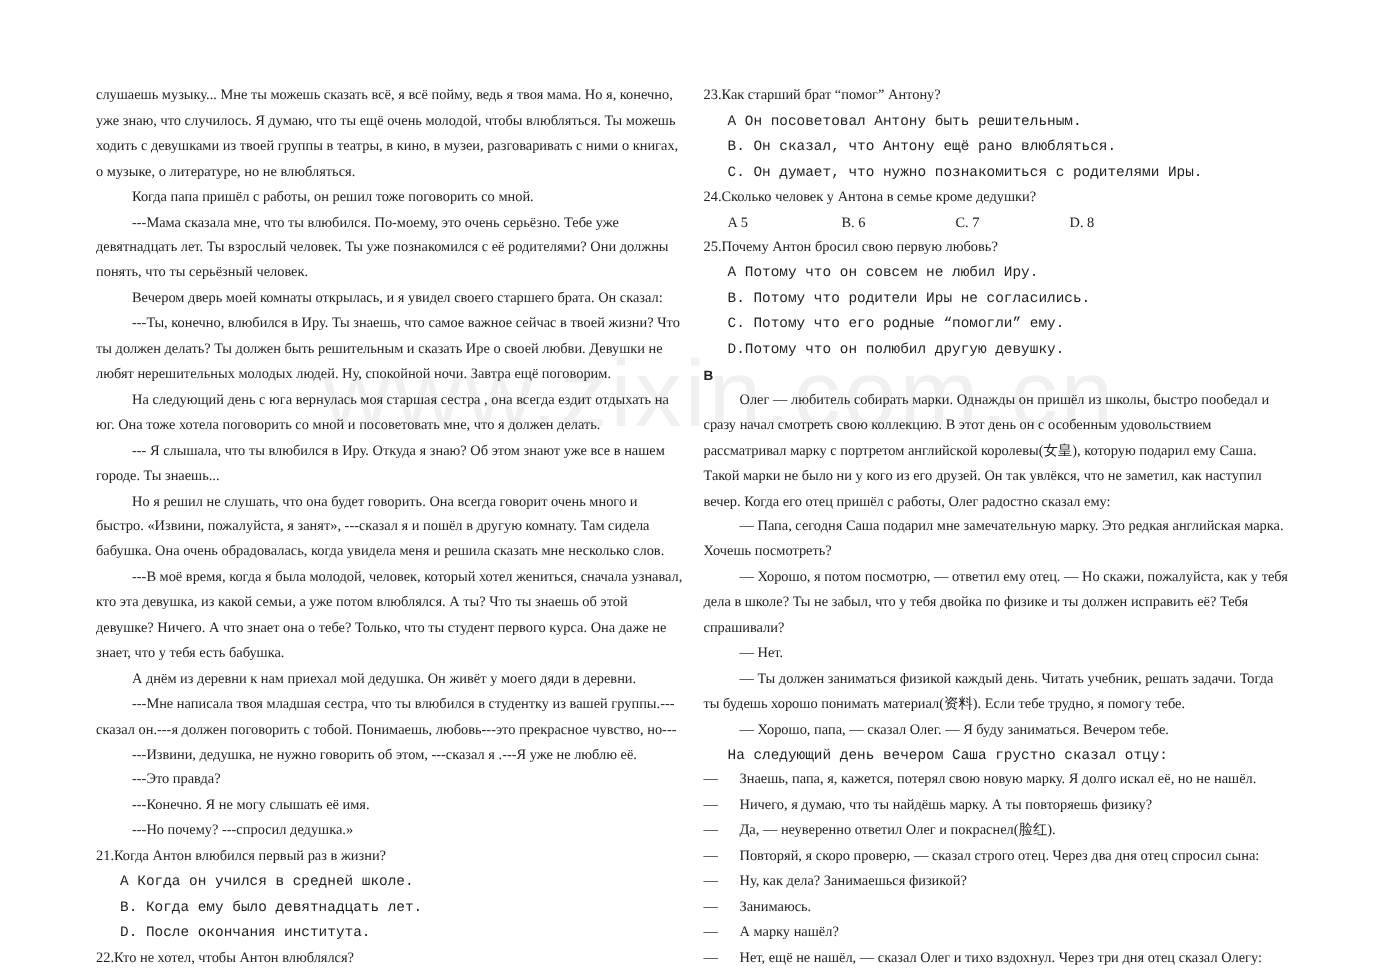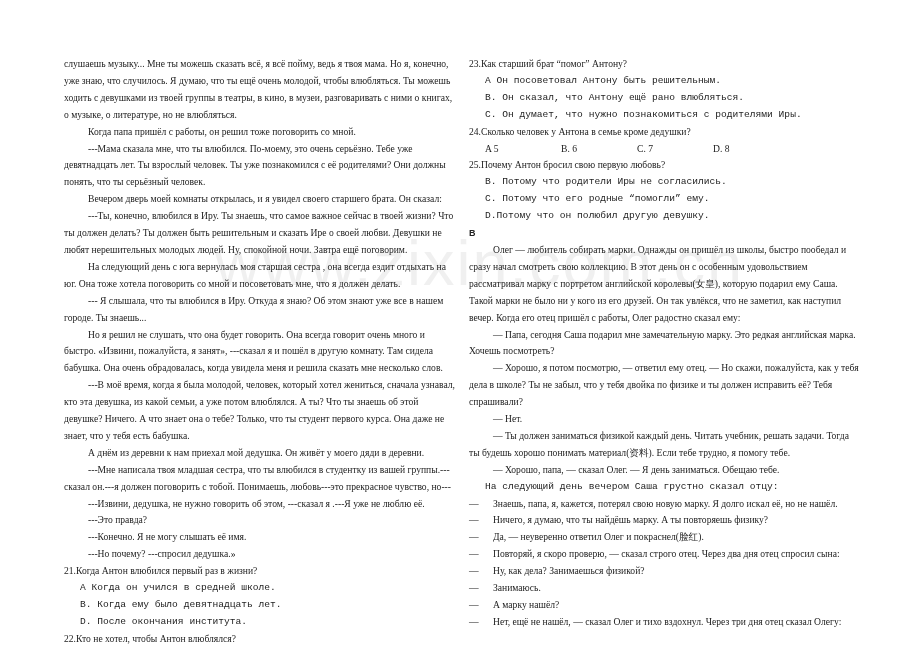--- a/index.html
+++ b/index.html
@@ -80,33 +80,34 @@
     <div class="opt-row four">
       <span>A 5</span>
       <span>B. 6</span>
       <span>C. 7</span>
       <span>D. 8</span>
     </div>
   </div>
 
   <div>
     <p class="q">25.Почему Антон бросил свою первую любовь?</p>
+    <p class="opt">A Потому что он совсем не любил Иру.</p>
     <p class="opt">B. Потому что родители Иры не согласились.</p>
     <p class="opt">C. Потому что его родные “помогли” ему.</p>
     <p class="opt">D.Потому что он полюбил другую девушку.</p>
   </div>
 
   <p class="section-b">B</p>
 
   <p class="ind">Олег — любитель собирать марки. Однажды он пришёл из школы, быстро пообедал и сразу начал смотреть свою коллекцию. В этот день он с особенным удовольствием рассматривал марку с портретом английской королевы(女皇), которую подарил ему Саша. Такой марки не было ни у кого из его друзей. Он так увлёкся, что не заметил, как наступил вечер. Когда его отец пришёл с работы, Олег радостно сказал ему:</p>
   <p class="ind">—  Папа, сегодня Саша подарил мне замечательную марку. Это редкая английская марка. Хочешь посмотреть?</p>
   <p class="ind">—  Хорошо, я потом посмотрю, — ответил ему отец. — Но скажи, пожалуйста, как у тебя дела в школе? Ты не забыл, что у тебя двойка по физике и ты должен исправить её? Тебя спрашивали?</p>
   <p class="ind">—  Нет.</p>
   <p class="ind">—  Ты должен заниматься физикой каждый день. Читать учебник, решать задачи. Тогда ты будешь хорошо понимать материал(资料). Если тебе трудно, я помогу тебе.</p>
-  <p class="ind">—  Хорошо, папа, — сказал Олег. — Я день заниматься. Обещаю тебе.</p>
+  <p class="ind">—  Хорошо, папа, — сказал Олег. — Я буду заниматься. Вечером тебе.</p>
   <p class="opt">На следующий день вечером Саша грустно сказал отцу:</p>
 
   <p class="dash dash-flush"><span class="d">—</span><span>Знаешь, папа, я, кажется, потерял свою новую марку. Я долго искал её, но не нашёл.</span></p>
   <p class="dash dash-flush"><span class="d">—</span><span>Ничего, я думаю, что ты найдёшь марку. А ты повторяешь физику?</span></p>
   <p class="dash dash-flush"><span class="d">—</span><span>Да, — неуверенно ответил Олег и покраснел(脸红).</span></p>
   <p class="dash dash-flush"><span class="d">—</span><span>Повторяй, я скоро проверю, — сказал строго отец. Через два дня отец спросил сына:</span></p>
   <p class="dash dash-flush"><span class="d">—</span><span>Ну, как дела? Занимаешься физикой?</span></p>
   <p class="dash dash-flush"><span class="d">—</span><span>Занимаюсь.</span></p>
   <p class="dash dash-flush"><span class="d">—</span><span>А марку нашёл?</span></p>
   <p class="dash dash-flush"><span class="d">—</span><span>Нет, ещё не нашёл, — сказал Олег и тихо вздохнул. Через три дня отец сказал Олегу:</span></p>

